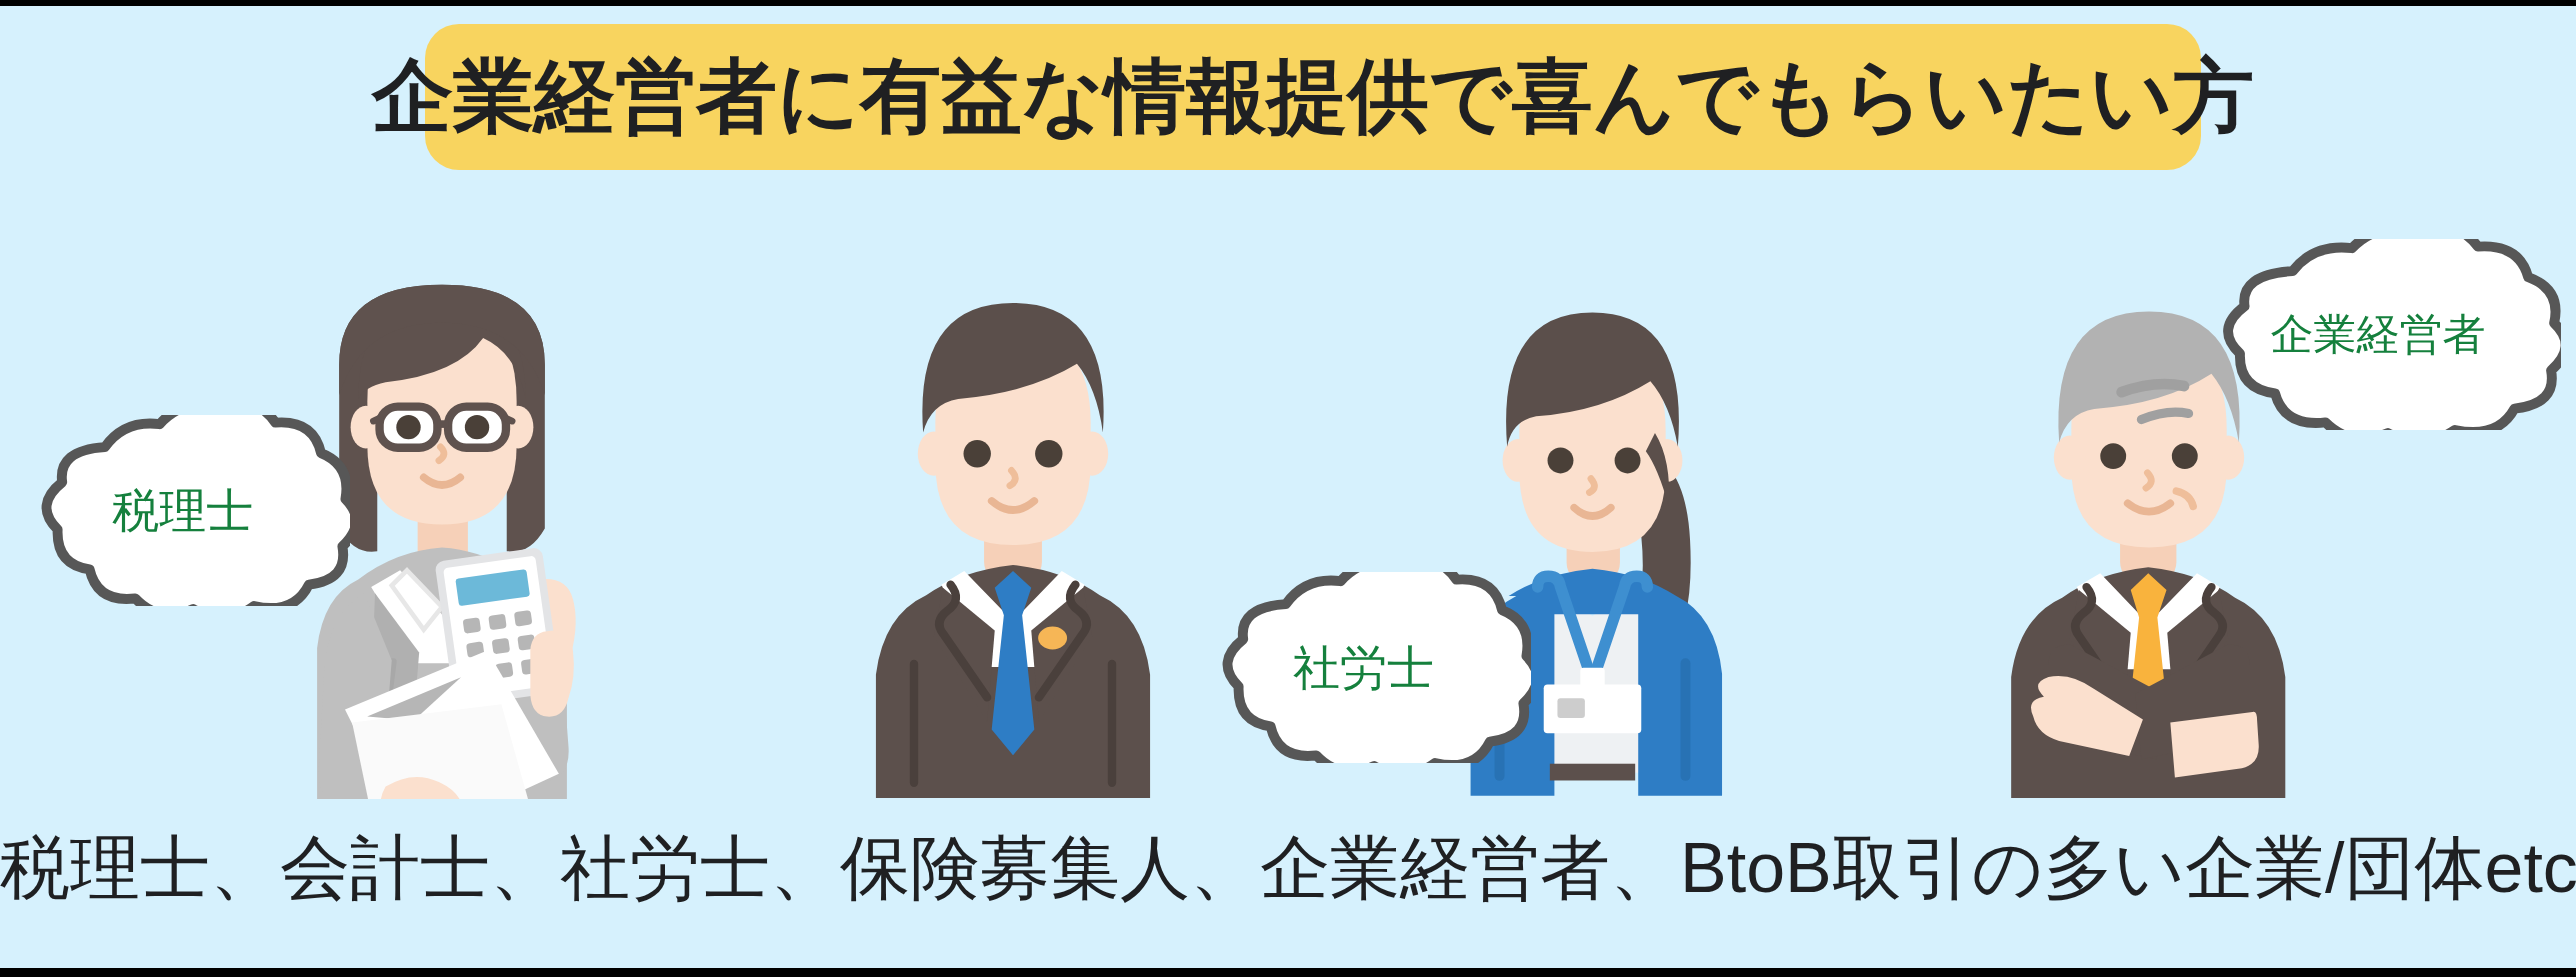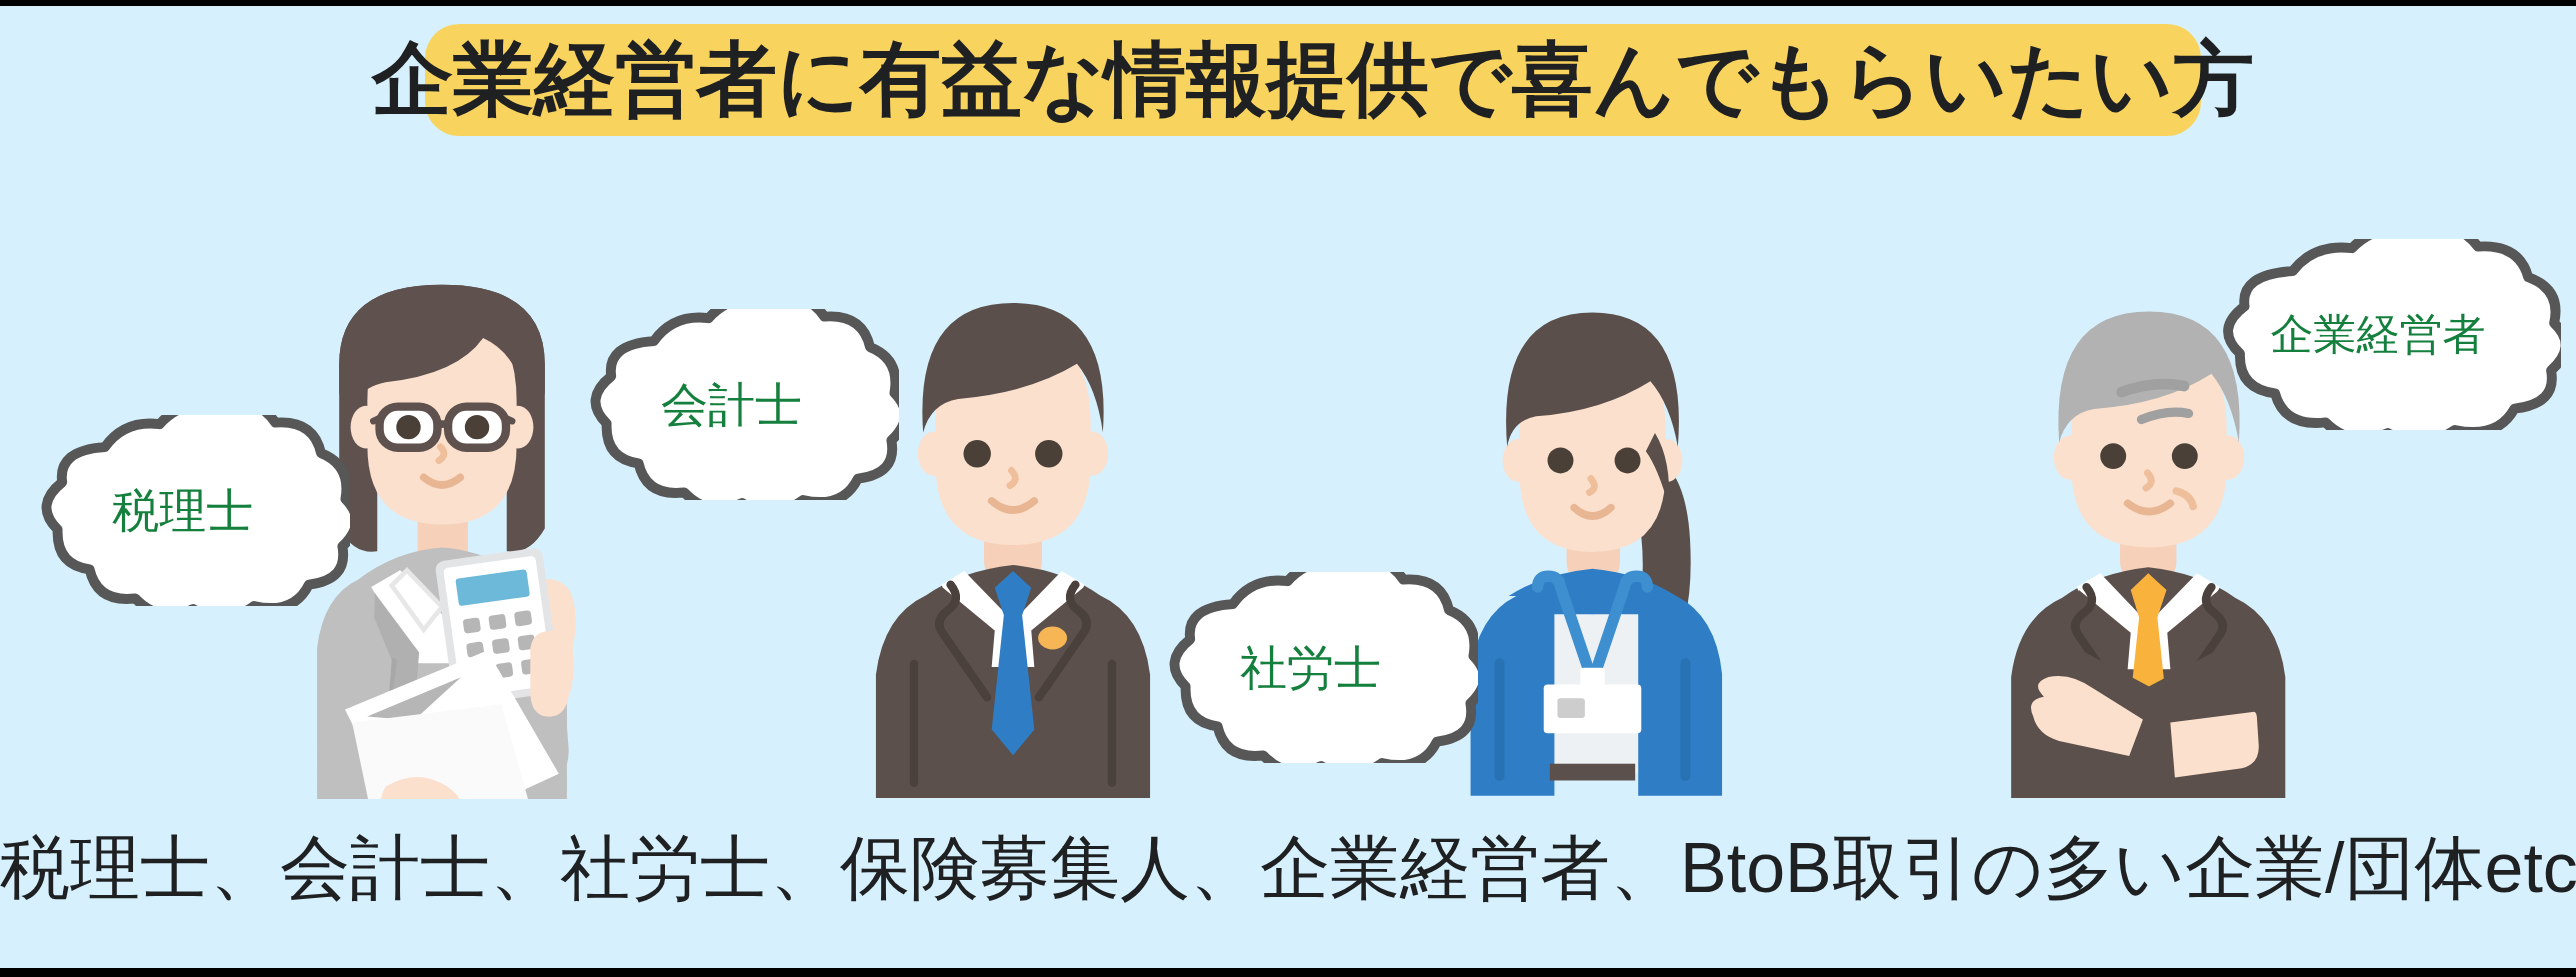--- a/index.html
+++ b/index.html
@@ -36,21 +36,21 @@
     width: 2576px; height: 9.1px;
     background: #000000;
   }
 
   
   .title-banner {
     position: absolute;
     left: 425px;
     top: 17.5px;
     width: 1776px;
-    height: 112px;
+    height: 146px;
     background: #F8D45F;
     border-radius: 34px;
     display: flex;
     align-items: center;
     justify-content: center;
   }
   .title-text {
     color: #1F2022;
     font-size: 81px;
     font-weight: bold;
@@ -297,30 +297,22 @@
 
     <div class="bubble" style="left:15.2px; top:409px; width:335px; height:191px;">
       <span>
         <svg viewBox="0 0 440 250" preserveAspectRatio="none">
           <path d="M118 42 q26 -36 72 -30 q30 -34 78 -24 q48 -16 74 22 q50 -4 60 40 q40 16 32 60 q30 30 -4 62 q8 44 -44 50 q-20 40 -72 28 q-38 28 -80 4 q-44 20 -76 -14 q-50 6 -60 -38 q-44 -6 -42 -52 q-32 -32 6 -62 q-6 -42 56 -46 z" fill="#FFFFFF" stroke="#575757" stroke-width="13" stroke-linejoin="round"></path>
         </svg>
       </span>
       <span class="blabel" style="font-size:47px;">税理士</span>
     </div>
 
-    <div class="bubble" style="left:564px; top:303px; width:335px; height:191px;">
-      <span>
-        <svg viewBox="0 0 440 250" preserveAspectRatio="none">
-          <path d="M118 42 q26 -36 72 -30 q30 -34 78 -24 q48 -16 74 22 q50 -4 60 40 q40 16 32 60 q30 30 -4 62 q8 44 -44 50 q-20 40 -72 28 q-38 28 -80 4 q-44 20 -76 -14 q-50 6 -60 -38 q-44 -6 -42 -52 q-32 -32 6 -62 q-6 -42 56 -46 z" fill="#FFFFFF" stroke="#575757" stroke-width="13" stroke-linejoin="round"></path>
-        </svg>
-      </span>
-      <span class="blabel" style="font-size:47px;">会計士</span>
-    </div>
-
-    <div class="bubble" style="left:1143px; top:566px; width:335px; height:191px;">
+
+    <div class="bubble" style="left:1196px; top:566px; width:335px; height:191px;">
       <span>
         <svg viewBox="0 0 440 250" preserveAspectRatio="none">
           <path d="M118 42 q26 -36 72 -30 q30 -34 78 -24 q48 -16 74 22 q50 -4 60 40 q40 16 32 60 q30 30 -4 62 q8 44 -44 50 q-20 40 -72 28 q-38 28 -80 4 q-44 20 -76 -14 q-50 6 -60 -38 q-44 -6 -42 -52 q-32 -32 6 -62 q-6 -42 56 -46 z" fill="#FFFFFF" stroke="#575757" stroke-width="13" stroke-linejoin="round"></path>
         </svg>
       </span>
       <span class="blabel" style="font-size:47px;">社労士</span>
     </div>
 
 
     <div class="bubble" style="left:2195px; top:233px; width:366px; height:191px;">

